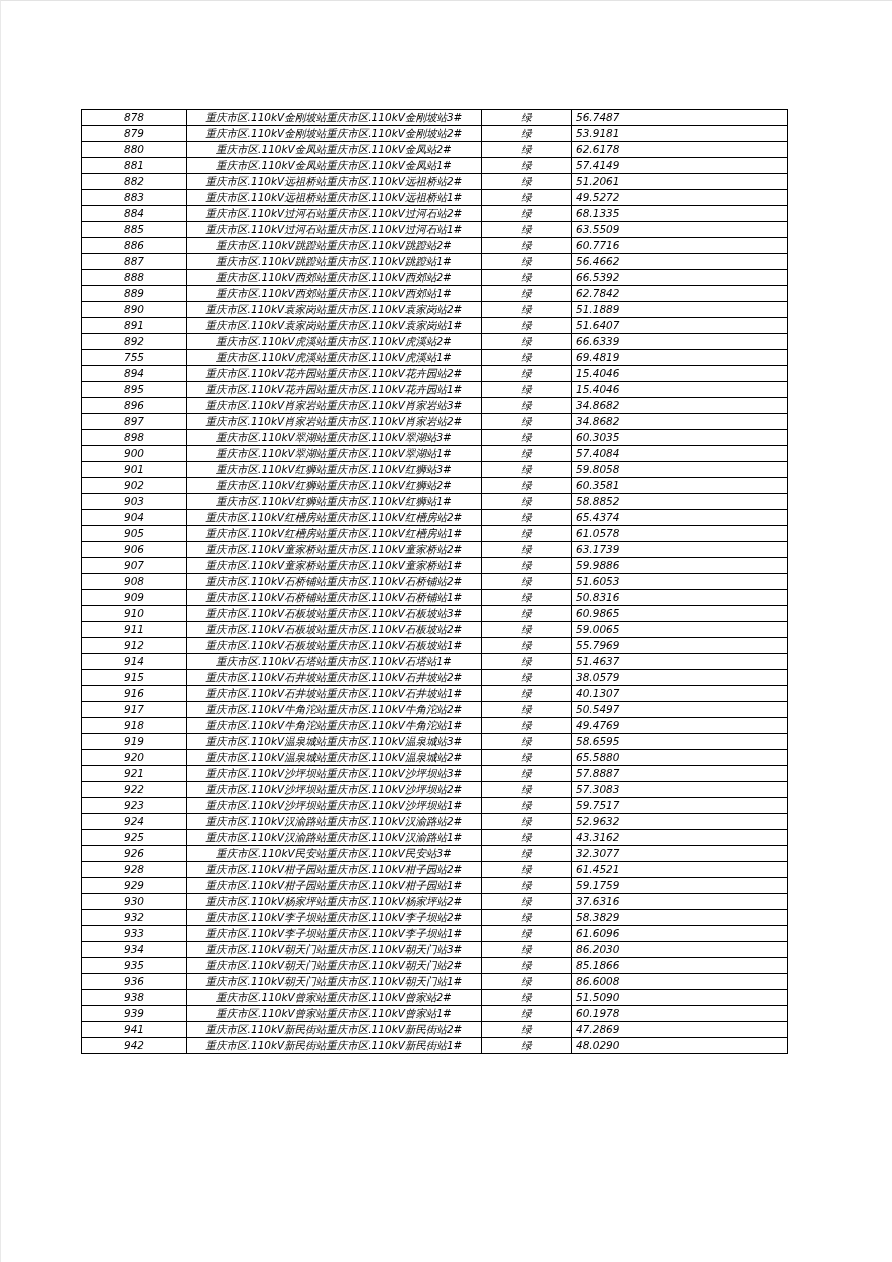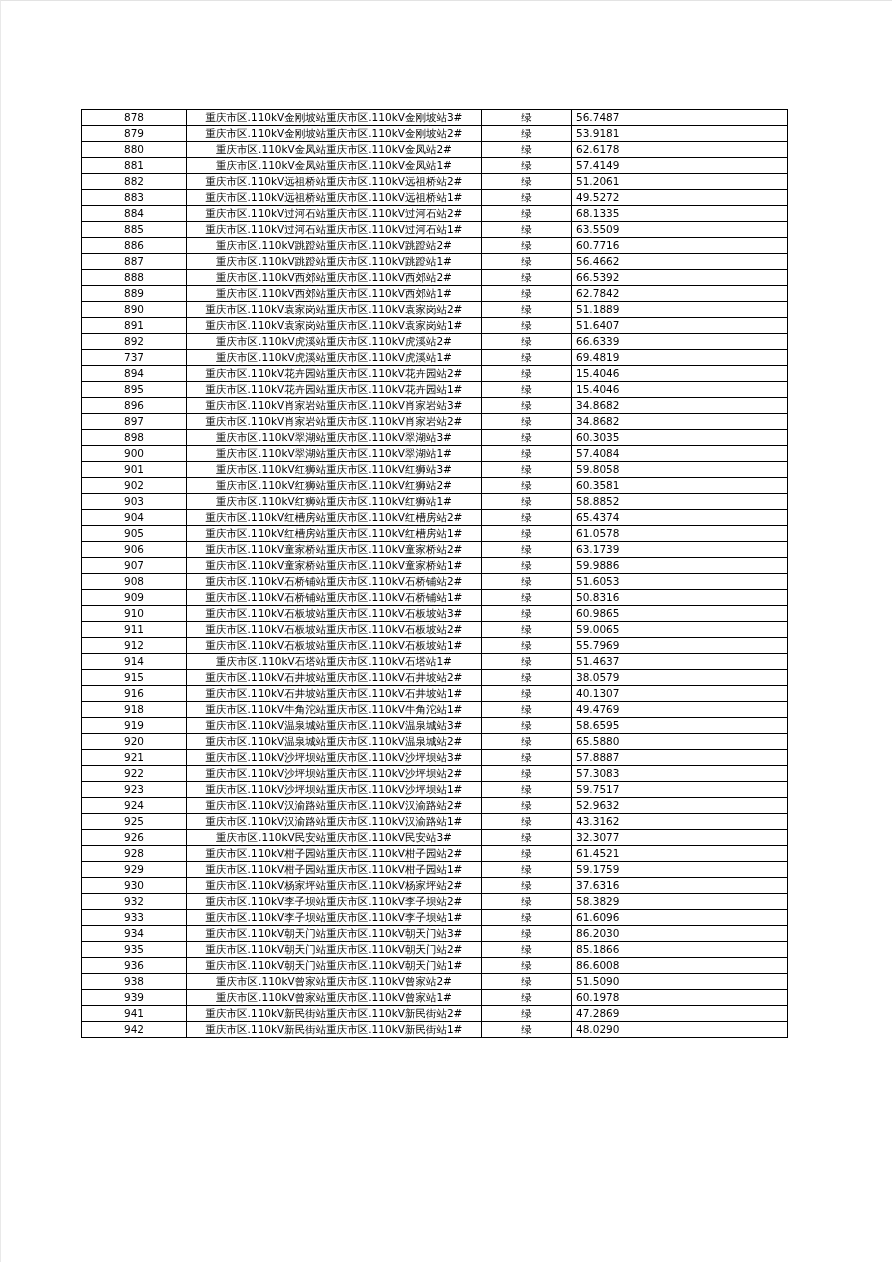--- a/index.html
+++ b/index.html
@@ -15,20 +15,21 @@
   }
   .page {
     position: relative;
     width: 892px;
     height: 1262px;
     background: #ffffff;
     border-top: 1px solid #e3e3e3;
     border-left: 1px solid #e9e9e9;
     box-sizing: border-box;
     overflow: hidden;
+    font-style: italic;
   }
   table.data-table {
     position: absolute;
     left: 80px;
     top: 108px;
     width: 706px;
     border-collapse: collapse;
     table-layout: fixed;
   }
   table.data-table td {
@@ -142,21 +143,21 @@
           <td class="cell-status">绿</td>
           <td class="cell-value">51.6407</td>
         </tr>
         <tr>
           <td class="cell-id">892</td>
           <td class="cell-name">重庆市区.110kV虎溪站重庆市区.110kV虎溪站2#</td>
           <td class="cell-status">绿</td>
           <td class="cell-value">66.6339</td>
         </tr>
         <tr>
-          <td class="cell-id">737</td>
+          <td class="cell-id">755</td>
           <td class="cell-name">重庆市区.110kV虎溪站重庆市区.110kV虎溪站1#</td>
           <td class="cell-status">绿</td>
           <td class="cell-value">69.4819</td>
         </tr>
         <tr>
           <td class="cell-id">894</td>
           <td class="cell-name">重庆市区.110kV花卉园站重庆市区.110kV花卉园站2#</td>
           <td class="cell-status">绿</td>
           <td class="cell-value">15.4046</td>
         </tr>
@@ -272,20 +273,26 @@
           <td class="cell-id">915</td>
           <td class="cell-name">重庆市区.110kV石井坡站重庆市区.110kV石井坡站2#</td>
           <td class="cell-status">绿</td>
           <td class="cell-value">38.0579</td>
         </tr>
         <tr>
           <td class="cell-id">916</td>
           <td class="cell-name">重庆市区.110kV石井坡站重庆市区.110kV石井坡站1#</td>
           <td class="cell-status">绿</td>
           <td class="cell-value">40.1307</td>
+        </tr>
+        <tr>
+          <td class="cell-id">917</td>
+          <td class="cell-name">重庆市区.110kV牛角沱站重庆市区.110kV牛角沱站2#</td>
+          <td class="cell-status">绿</td>
+          <td class="cell-value">50.5497</td>
         </tr>
         <tr>
           <td class="cell-id">918</td>
           <td class="cell-name">重庆市区.110kV牛角沱站重庆市区.110kV牛角沱站1#</td>
           <td class="cell-status">绿</td>
           <td class="cell-value">49.4769</td>
         </tr>
         <tr>
           <td class="cell-id">919</td>
           <td class="cell-name">重庆市区.110kV温泉城站重庆市区.110kV温泉城站3#</td>

